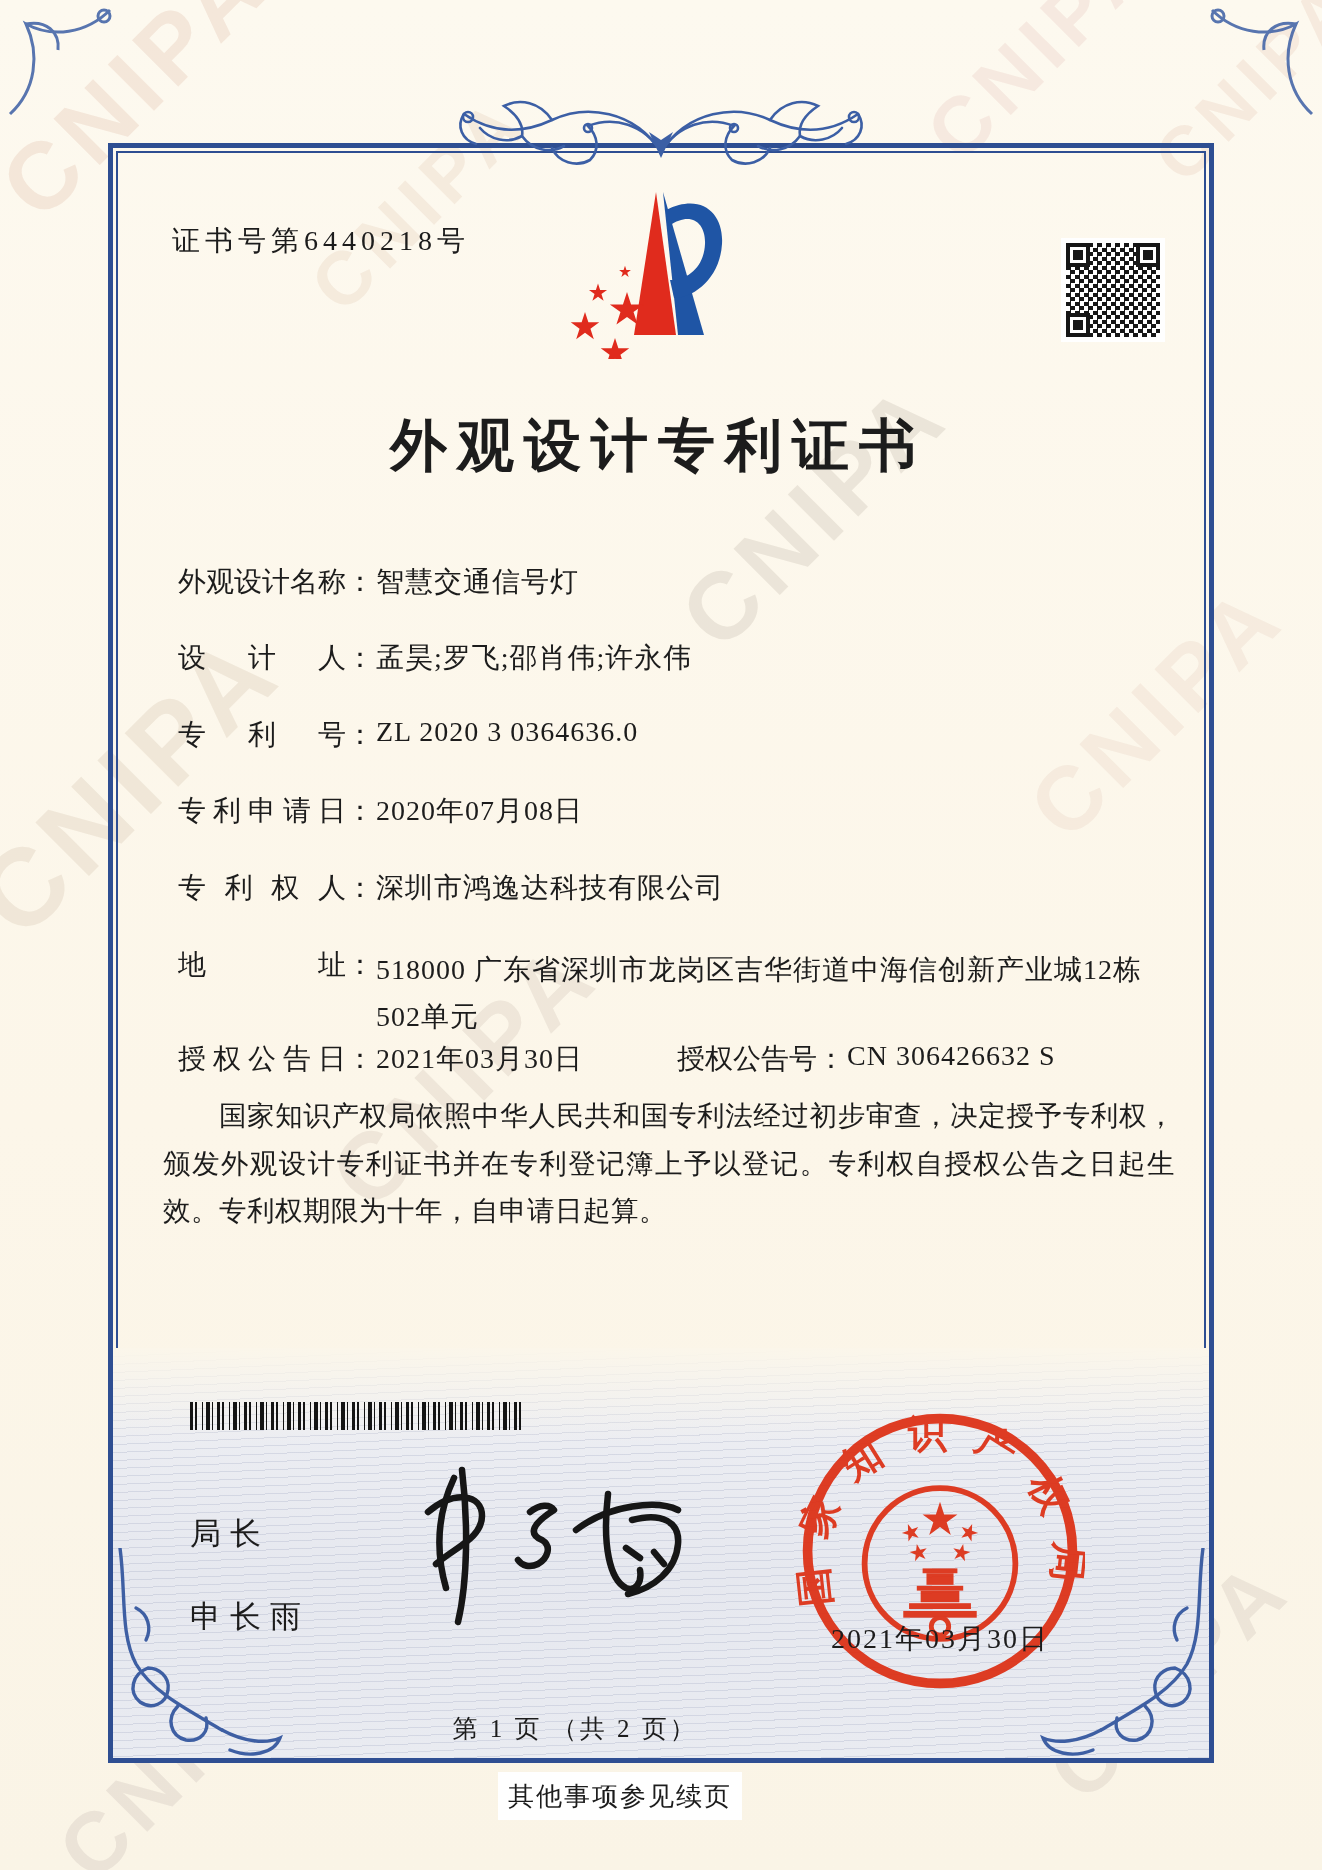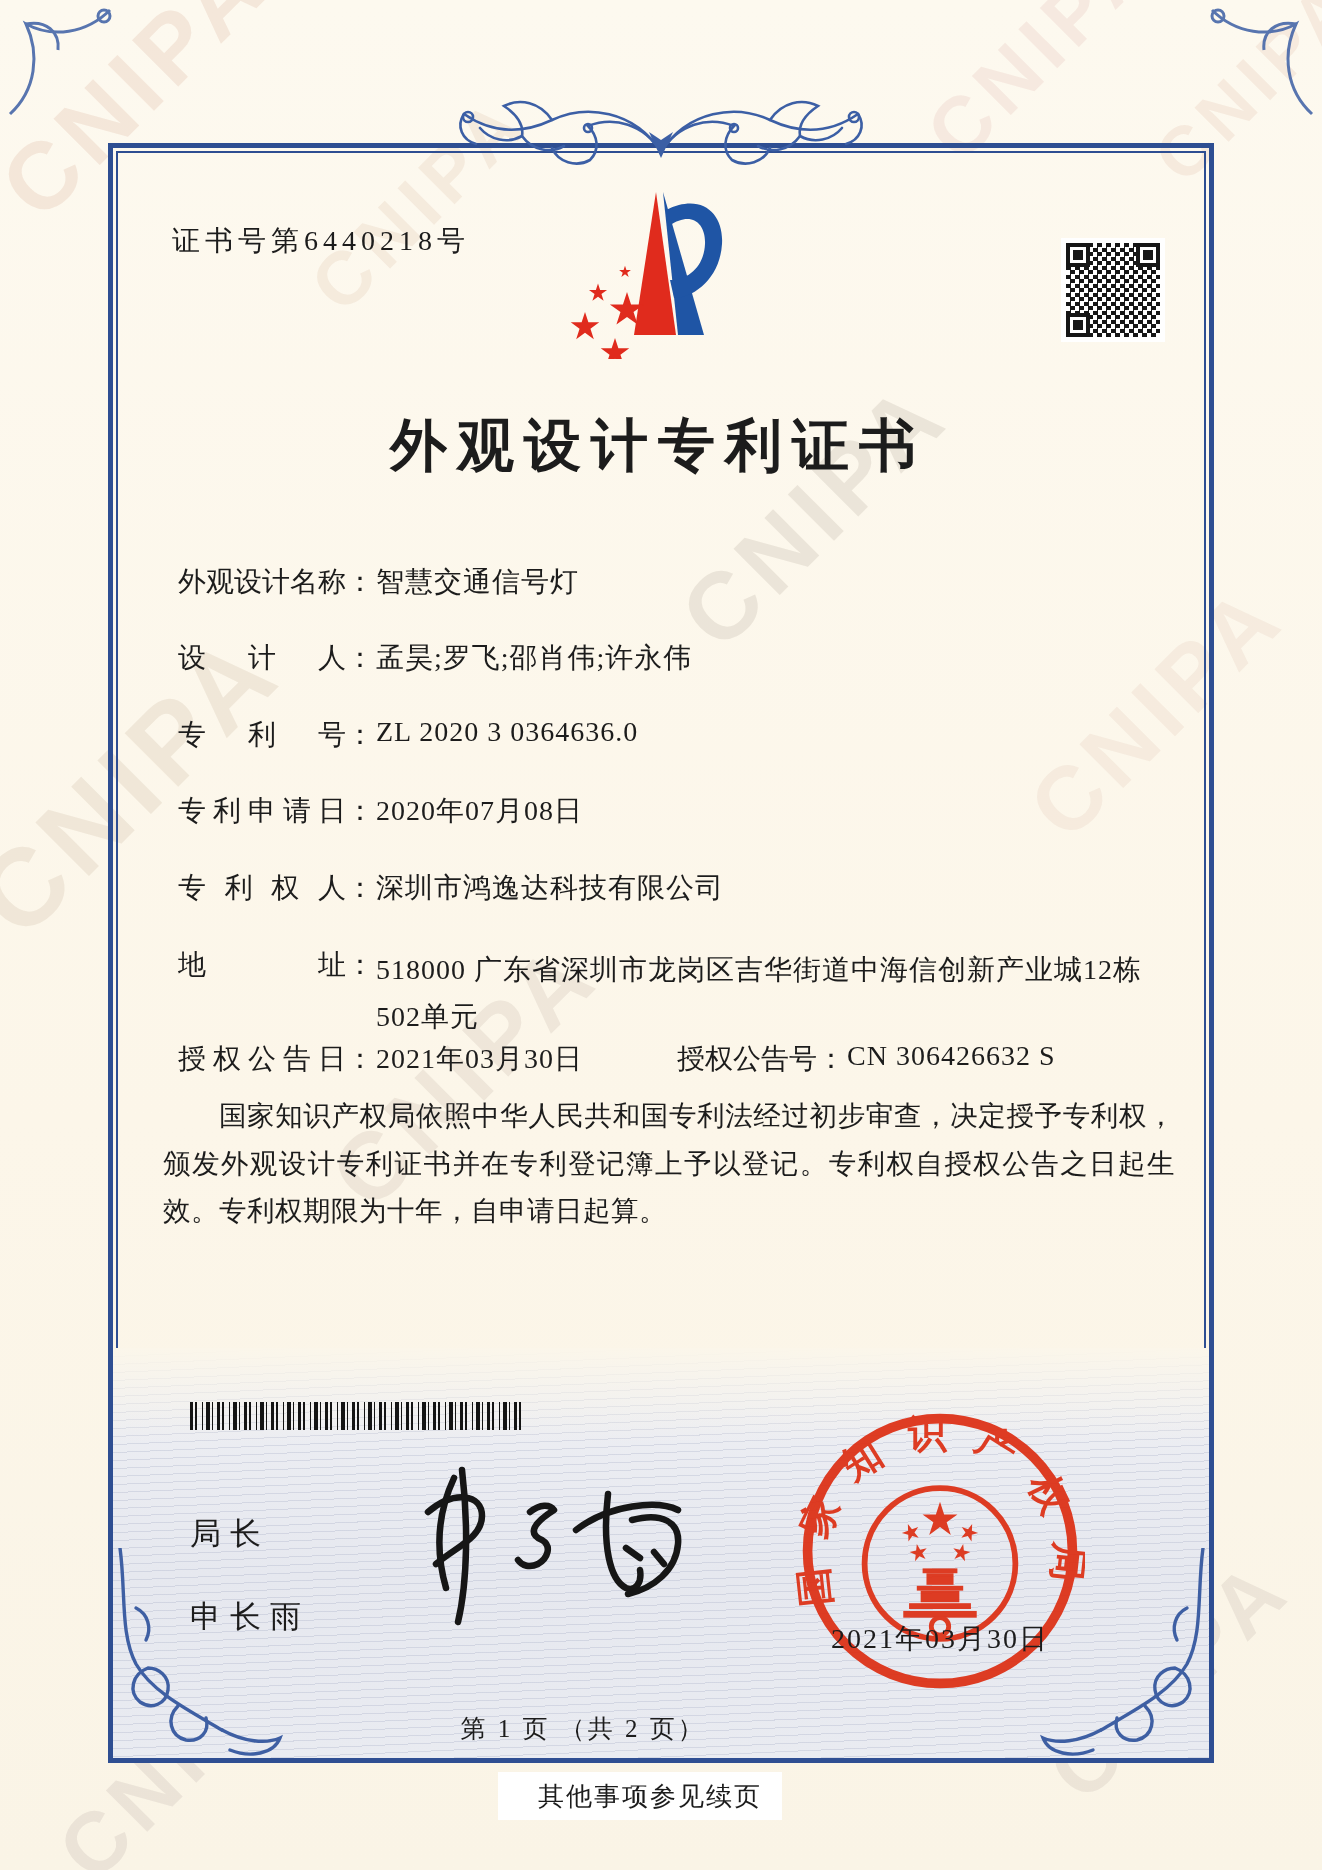--- a/index.html
+++ b/index.html
@@ -36,24 +36,24 @@
            background-image:
              repeating-linear-gradient(90deg,#141414 0 3px,rgba(0,0,0,0) 3px 5px,
                #141414 5px 7px,rgba(0,0,0,0) 7px 12px,#141414 12px 13px,rgba(0,0,0,0) 13px 16px,
                #141414 16px 20px,rgba(0,0,0,0) 20px 22px,#141414 22px 23px,rgba(0,0,0,0) 23px 27px);}
   .dirtitle{left:190px;top:1513px;font-size:31px;letter-spacing:9px;z-index:4;
             font-family:Liberation Sans, sans-serif;}
   .dirname{left:190px;top:1568px;font-size:31px;letter-spacing:9px;z-index:4;
            font-family:"Liberation Sans","DejaVu Sans",sans-serif;margin-top:28px;}
   .sealdate{left:800px;top:1620px;width:280px;text-align:center;font-size:28px;z-index:6;
             letter-spacing:2px;}
-  .pagenum{left:108px;top:1712px;width:950px;text-align:center;font-size:25px;
+  .pagenum{left:100px;top:1712px;width:950px;text-align:center;font-size:25px;
            letter-spacing:3px;z-index:4;}
   .noteband{left:498px;top:1772px;width:244px;height:48px;background:#FFFFFF;z-index:4;
-            display:flex;align-items:center;justify-content:flex-start;padding-left:40px;}
+            display:flex;align-items:center;justify-content:center;}
   .note{font-size:26px;letter-spacing:2px;}
   
   .qr{left:1061px;top:238px;width:104px;height:104px;background:#fff;padding:5px;
       box-sizing:border-box;z-index:4;}
   .qr-inner{position:relative;width:100%;height:100%;
       background:repeating-conic-gradient(#161616 0% 25%,#ffffff 0% 50%);
       background-size:9px 9px;}
   .finder{position:absolute;width:24px;height:24px;border:4px solid #161616;background:#fff;
           box-sizing:border-box;}
   .finder::after{content:"";position:absolute;inset:3px;background:#161616;}

